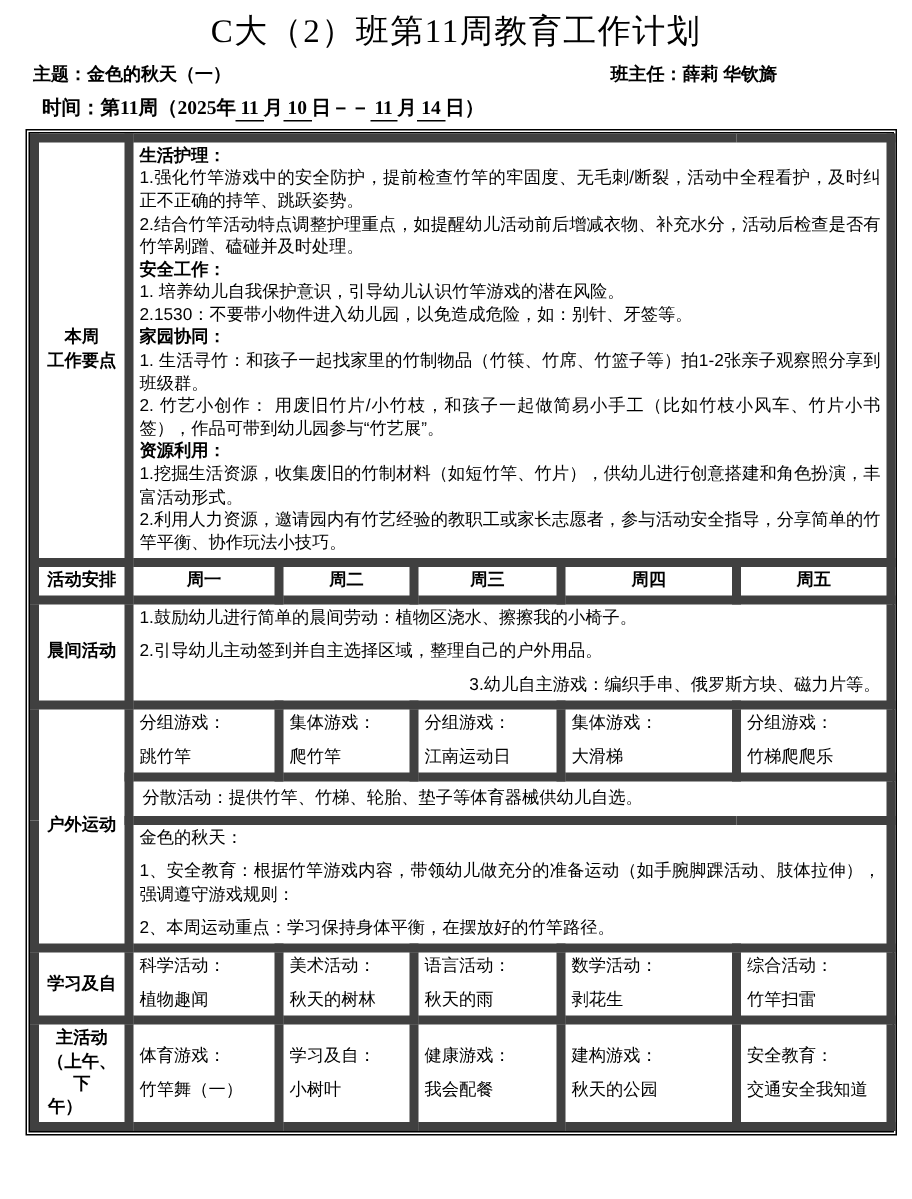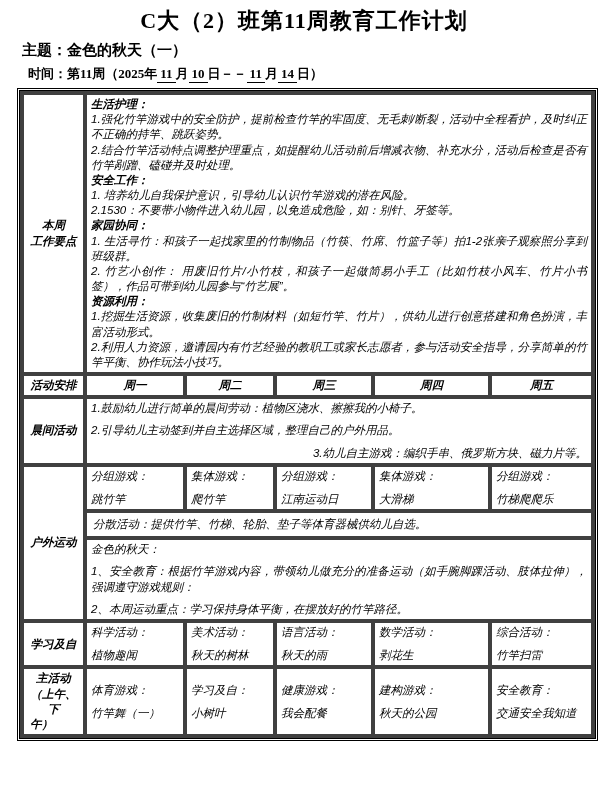--- a/index.html
+++ b/index.html
@@ -11,30 +11,30 @@
     width: 608px; height: 799px;
     font-family: "Liberation Sans", "DejaVu Sans", sans-serif;
     color: #000000;
     overflow: hidden;
   }
 
   
   .doc-title {
     text-align: center;
     font-family: "Liberation Serif", "DejaVu Serif", serif;
-    font-weight: bold;
+    font-weight: normal;
     font-size: 22px;
     letter-spacing: 1px;
     padding-top: 6px;
     padding-bottom: 3px;
   }
   .meta-row {
     display: flex;
     align-items: baseline;
-    font-size: 15px;
+    font-size: 12px;
     font-weight: bold;
     font-family: "Liberation Serif", "DejaVu Serif", serif;
     padding: 2px 0 2px 22px;
   }
   .meta-row .left { white-space: nowrap; }
   .meta-row .right { white-space: nowrap; margin-left: auto; margin-right: 90px; }
   .meta-time {
     font-size: 13px;
     font-weight: bold;
     font-family: "Liberation Serif", "DejaVu Serif", serif;
@@ -55,26 +55,25 @@
     border: 3px double #000;
     border-width: 3px;
     background: #fff;
   }
   table.grid {
     width: 100%;
     border-collapse: collapse;
     table-layout: fixed;
   }
   table.grid td {
-    border: 4px solid #404040;
+    border: 6px solid #404040;
     vertical-align: middle;
     padding: 2px 4px;
     font-size: 11.5px;
     line-height: 1.32;
-    font-style: italic;
   }
   .rowlabel {
     text-align: center;
     font-weight: bold;
     font-size: 13px;
     font-family: "Liberation Serif", "DejaVu Serif", serif;
     line-height: 1.35;
     padding: 2px 1px;
   }
   .dayhead {
@@ -98,20 +97,21 @@
   .obs p:last-child { margin-bottom: 0; }
   .spread { text-align: justify; text-justify: inter-ideograph; }
 </style>
 </head>
 <body>
 
 <div class="doc-title">C大（2）班第11周教育工作计划</div>
 
 <div class="meta-row">
   <span class="left"><span>主题：</span><span>金色的秋天（一）</span></span>
+  <span class="right"><span>班主任：</span><span>薛莉 华钦旖</span></span>
 </div>
 
 <div class="meta-time">
   <span>时间：</span><span>第11周（2025年</span><span class="uline">11</span><span>月</span><span class="uline">10</span><span>日</span><span>－－</span><span class="uline">11</span><span>月</span><span class="uline">14</span><span>日）</span>
 </div>
 
 <div class="sheet">
 <table class="grid">
   <colgroup>
     <col style="width:63px">

